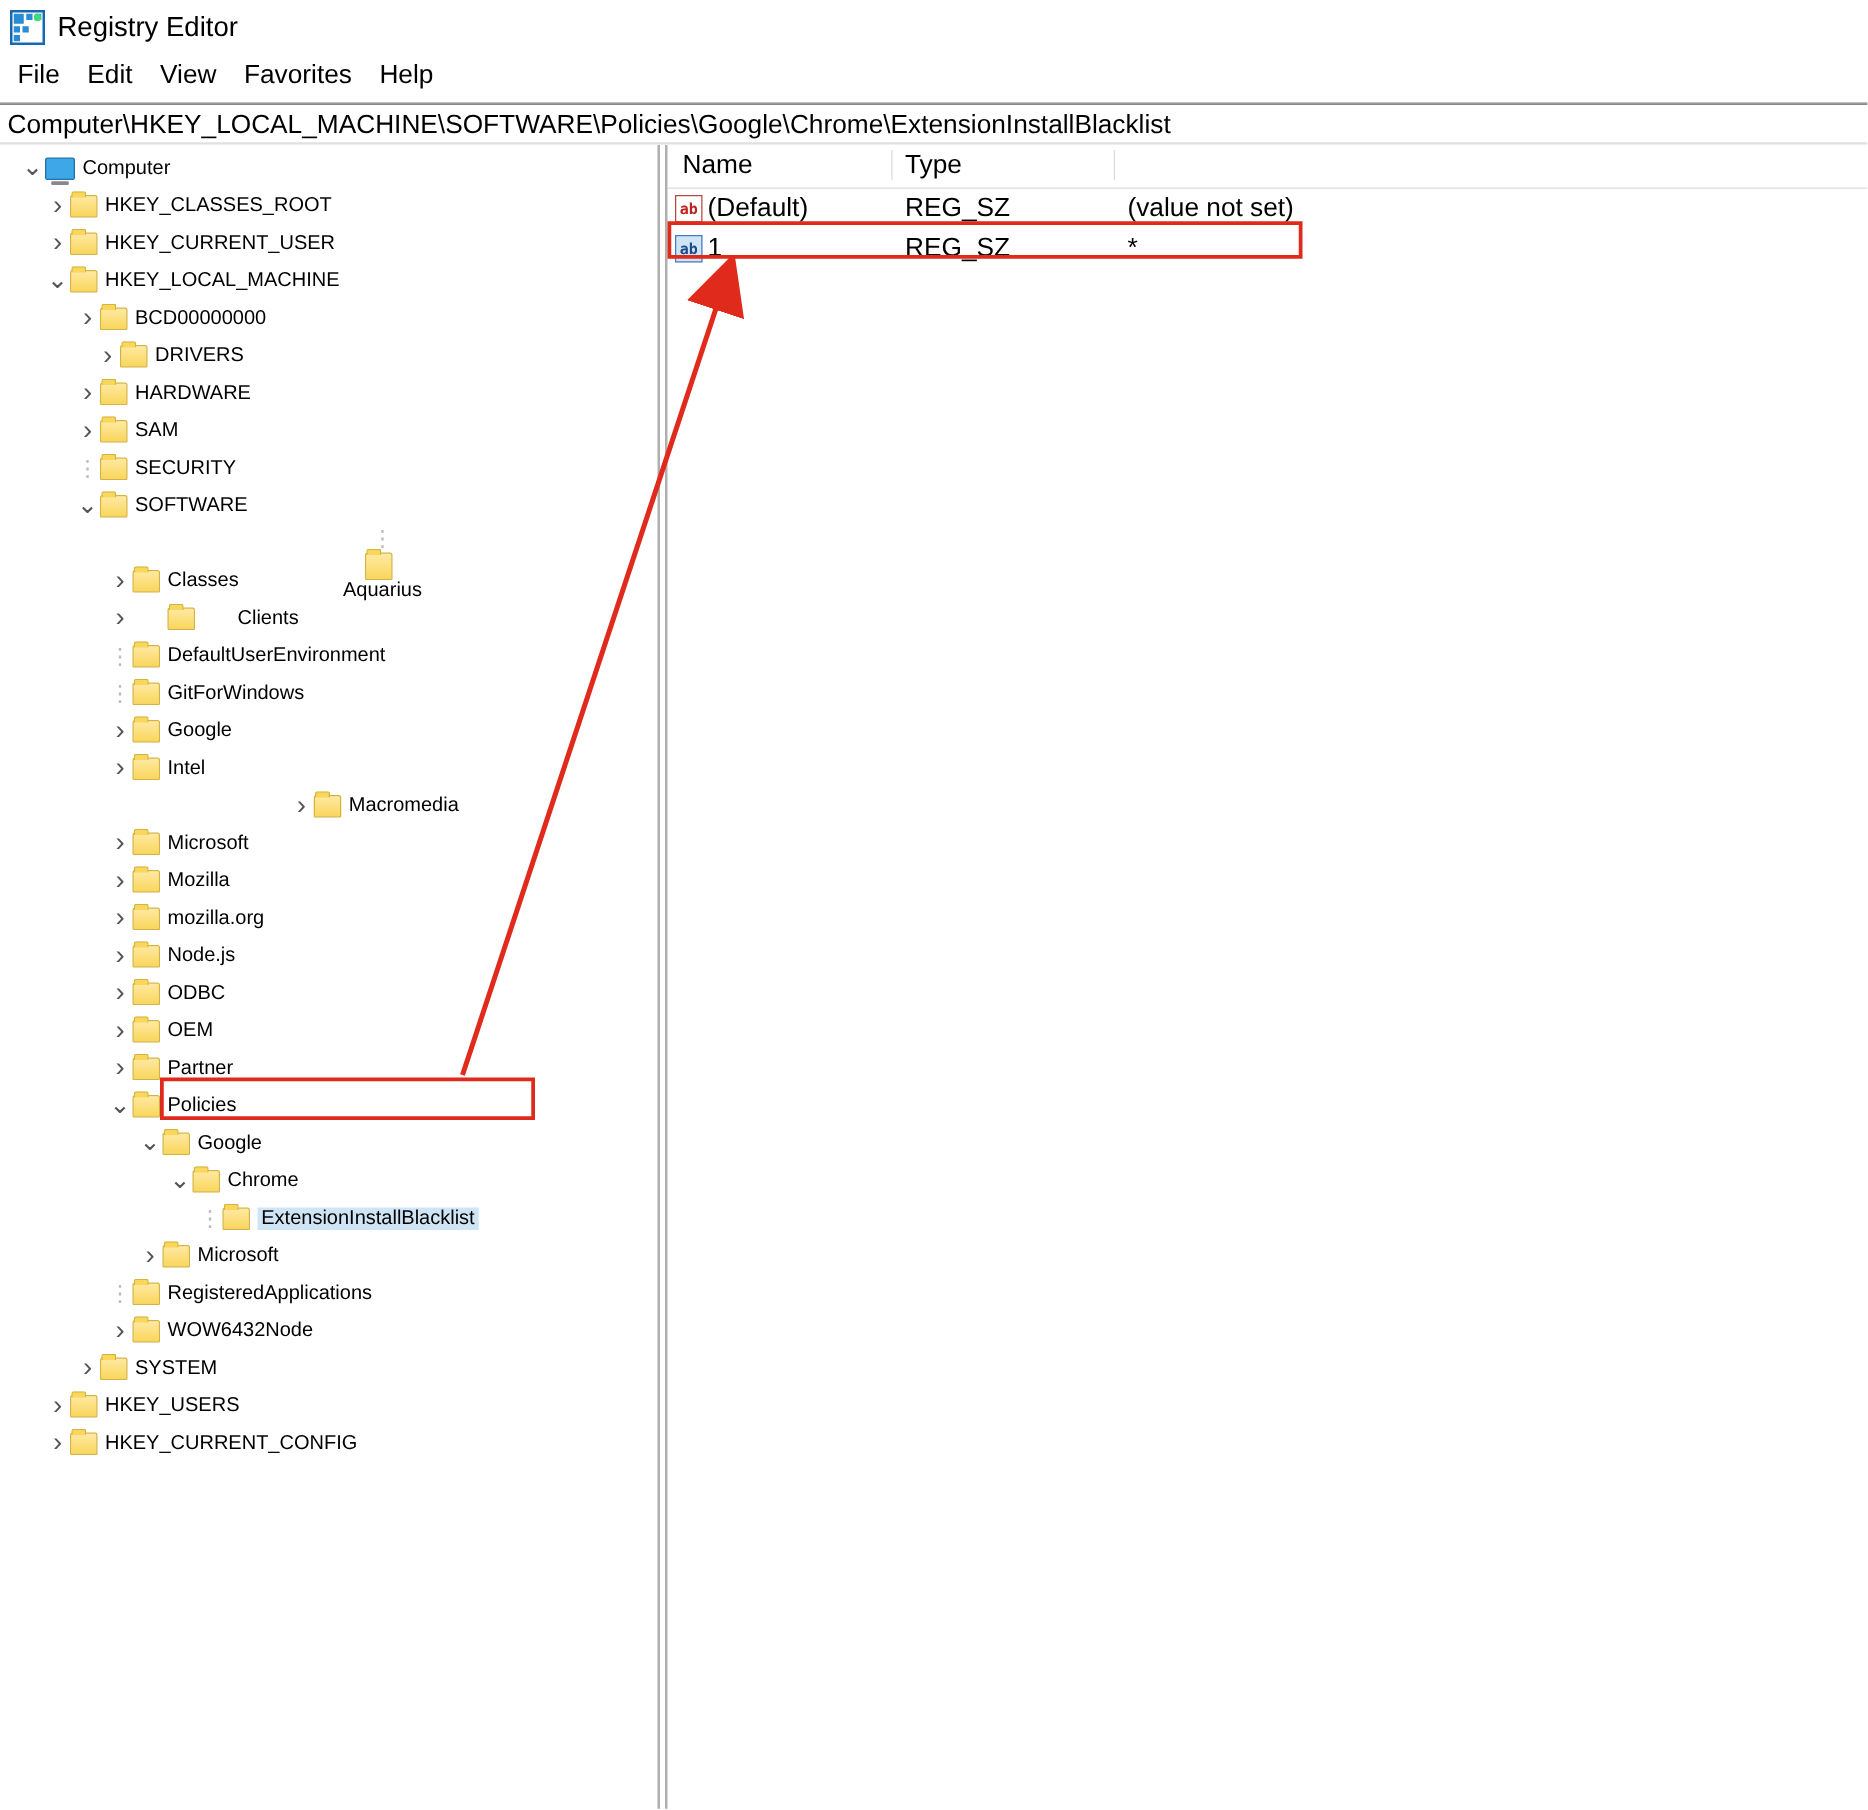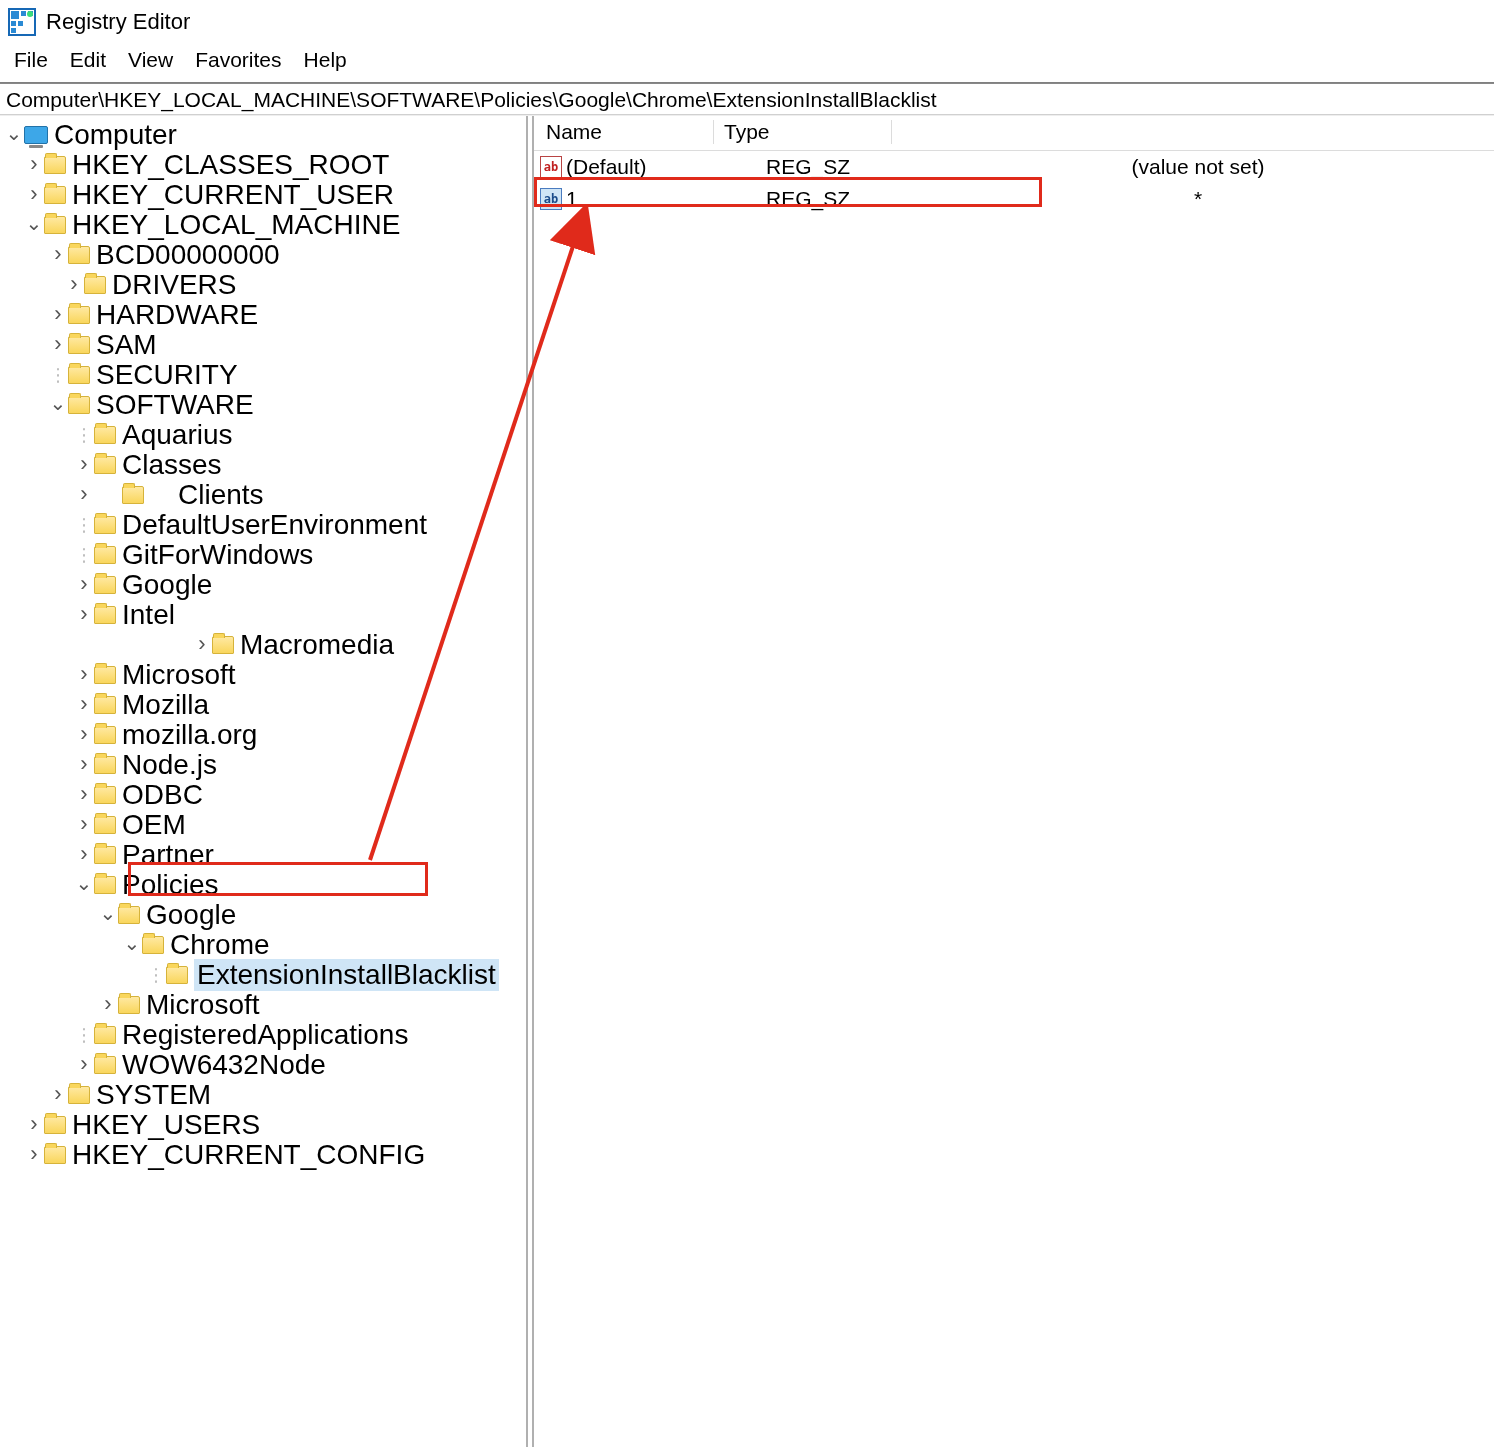--- a/index.html
+++ b/index.html
@@ -62,21 +62,21 @@
   }
   .list-header {
     display:flex;
     border-bottom:1px solid #dcdcdc;
     padding:4px 0 6px 0;
     font-size:21px;
   }
   .col-name   { width:180px; padding-left:12px; border-right:1px solid #dcdcdc;}
   .col-type   { width:178px; padding-left:10px; border-right:1px solid #dcdcdc;}
   .col-data   { flex:1;      padding-left:10px; }
-  .list-row   { display:flex; align-items:center; padding:3px 0 3px 0; font-size:21px; height:32px;text-align:center;}
+  .list-row   { display:flex; align-items:center; padding:3px 0 3px 0; font-size:21px; height:32px;}
   .list-row .cell-name { width:180px; padding-left:6px; display:flex; align-items:center; gap:4px;}
   .list-row .cell-type { width:178px; padding-left:10px;}
   .list-row .cell-data { flex:1;      padding-left:10px;}
   .val-icon {
     width:22px; height:22px; flex:0 0 22px;
     border:1px solid #b94444;
     background:#fff;
     display:flex; align-items:center; justify-content:center;
     font-family: monospace;
     font-size:12px;
@@ -87,21 +87,21 @@
     background:#cfe5f6;
     border-color:#4a7bbf;
     color:#1a4b8a;
   }
   .highlight-row {
     position:absolute;
     border:3px solid #e02a1b;
     pointer-events:none;
   }
   
-  .tree { font-size:28px; }
+  .tree { font-size:16px;margin-left:12px; }
   .node {
     display:flex; align-items:center;
     height:30px;
     padding-left:4px;
     white-space:nowrap;
   }
   .twisty {
     width:20px; text-align:center; color:#555; font-size:16px;
     user-select:none;
   }
@@ -238,21 +238,21 @@
         <span class="folder-icon"></span>
         <span class="node-label">SECURITY</span>
       </div>
       <div class="node" style="padding-left:48px">
         <span class="twisty open"></span>
         <span class="folder-icon"></span>
         <span class="node-label">SOFTWARE</span>
       </div>
 
       <div id="software-children">
-          <div class="node" style="padding-left: 74px;">
+          <div class="node" style="padding-left: 74px; flex-direction: column;">
             <span class="vline"></span>
             <span class="folder-icon"></span>
             <span class="node-label">Aquarius</span>
           </div>
           <div class="node" style="padding-left: 74px;">
             <span class="twisty closed"></span>
             <span class="folder-icon"></span>
             <span class="node-label">Classes</span>
           </div>
           <div class="node" style="padding-left: 74px; gap: 28px;">

